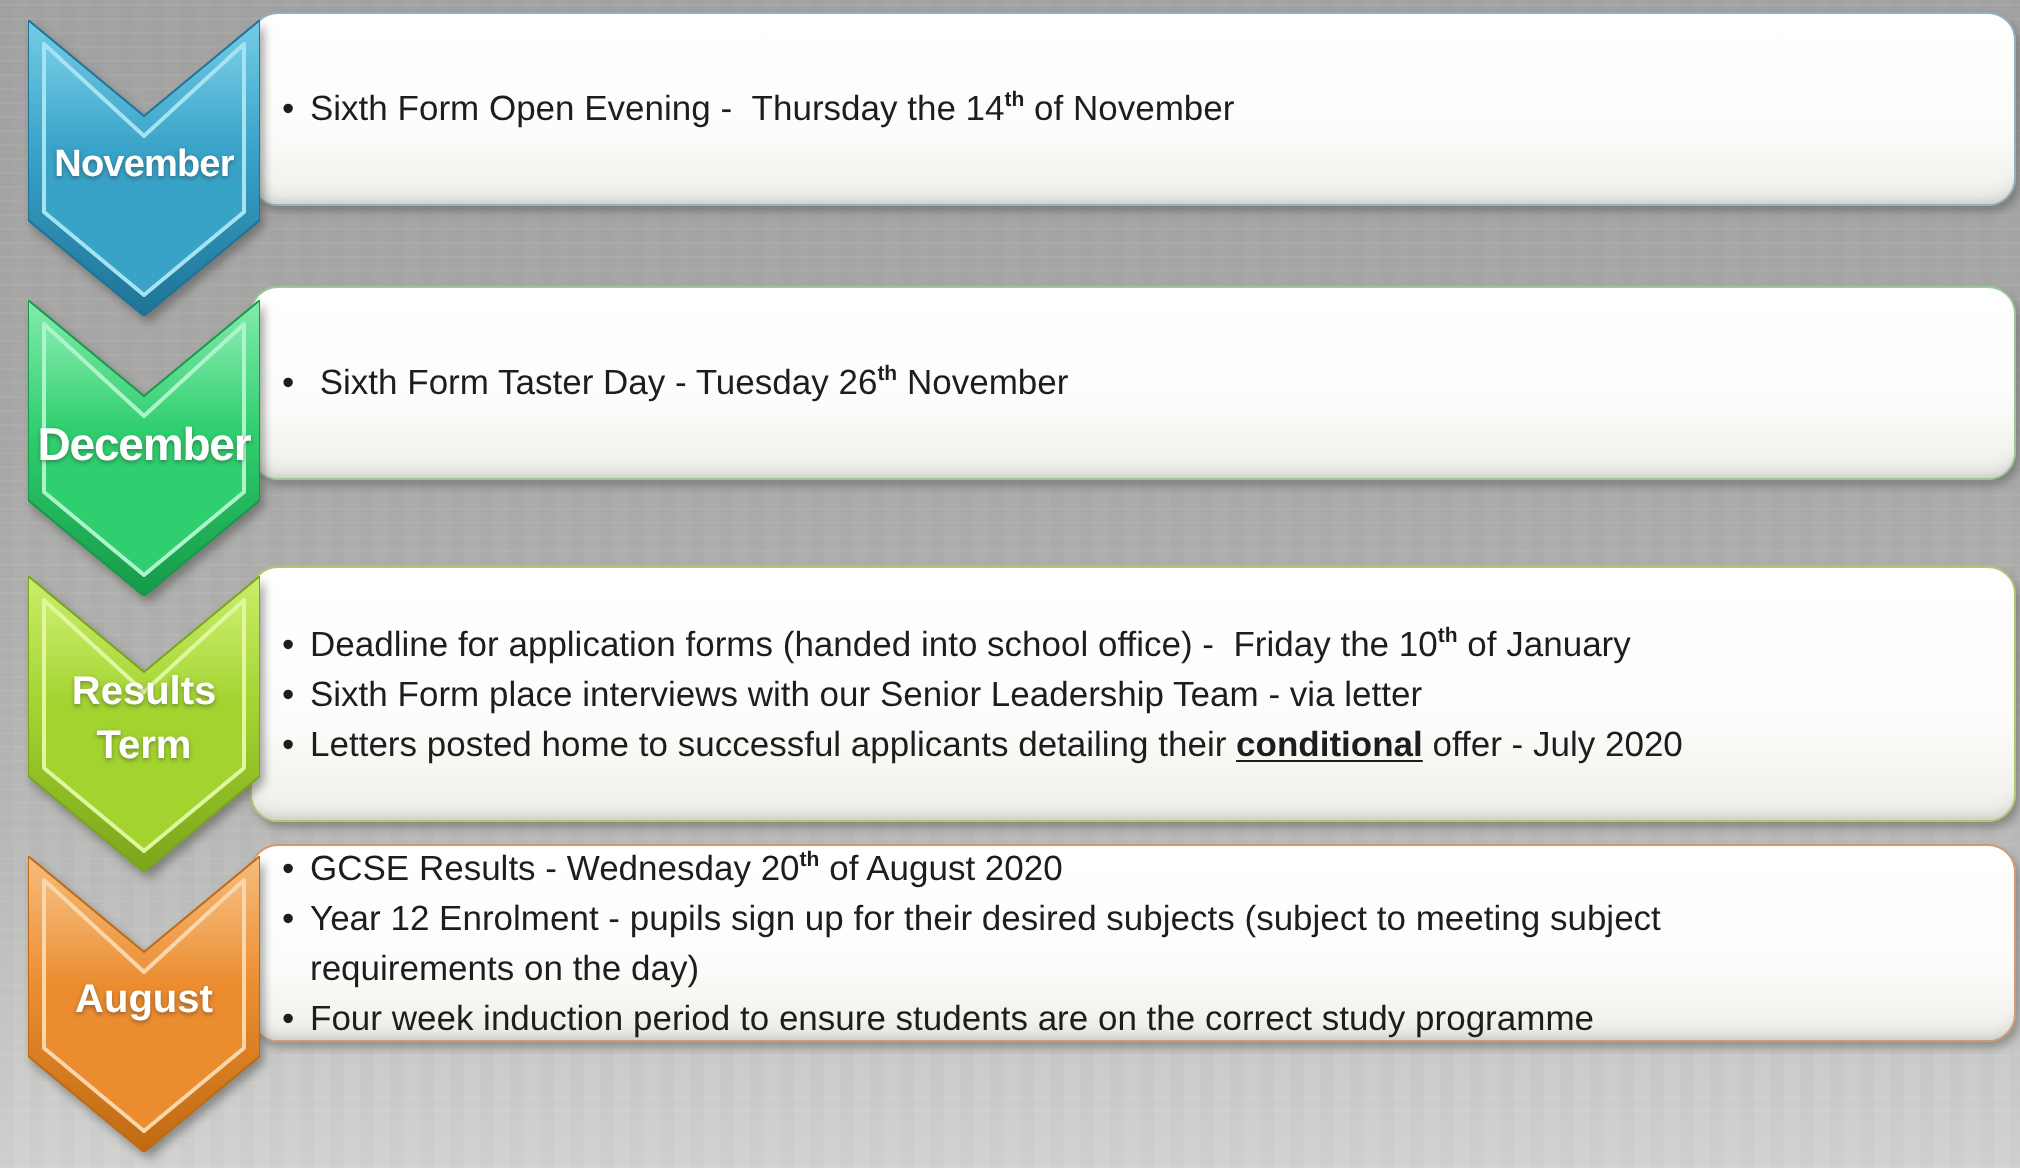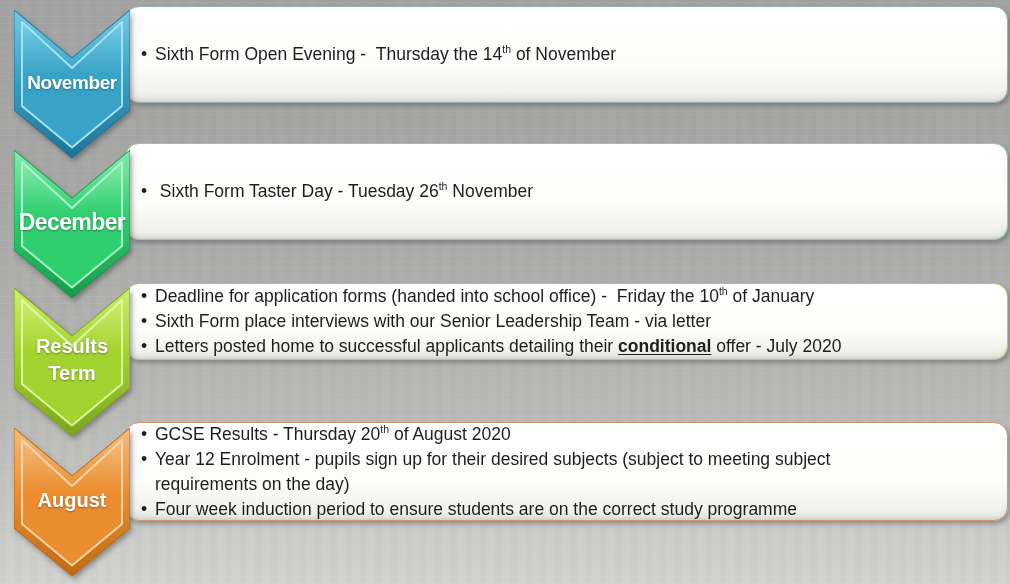--- a/index.html
+++ b/index.html
@@ -37,21 +37,21 @@
     display:flex; flex-direction:column; justify-content:center;
     padding:6px 20px 6px 14px; z-index:5;
   }
   .bullets { list-style:none; margin:0; padding:0; }
   .bullets li {
     position:relative; padding-left:15px;
     font-size:17.5px; line-height:25px; color:#1d1d1d;
   }
   .bullets li::before { content:"\2022"; position:absolute; left:1px; top:0; }
   .row:nth-child(4) .bullets li { max-width:778px; }
-  sup { font-size:0.6em; line-height:0; vertical-align:super; }
+  sup { font-size:0.6em; line-height:0; vertical-align:super;font-weight:bold; }
   .u { text-decoration:underline; text-underline-offset:2px;font-weight:bold; }
 </style>
 </head>
 <body>
 
 <div class="slide">
   <div class="bg-texture"></div>
   <div id="rows">
   <div class="row">
     <div class="chev-wrap" style="top: 10px; z-index: 20;">
@@ -127,21 +127,21 @@
       </linearGradient>
     </defs>
     <path d="M0,0 L58,48 L116,0 L116,100 L58,148 L0,100 Z" fill="url(#og2)" stroke="#7BA51B" stroke-width="1"></path>
     <path d="M8,12 L58,58 L108,12 L108,96 L58,137.5 L8,96 Z" fill="url(#ig2)" stroke="#E0F7A0" stroke-width="2" stroke-linejoin="round"></path>
   </svg>
       <div class="chev-label">
             <div>Results</div>
             <div>Term</div>
           </div>
     </div>
-    <div class="textbox" style="top: 283px; height: 77px; border: 1.6px solid rgb(173, 201, 115);">
+    <div class="textbox" style="top: 283px; height: 128px; border: 1.6px solid rgb(173, 201, 115);">
       <ul class="bullets">
             <li><span>Deadline for application forms (handed into school office) - &nbsp;Friday the 10</span><sup>th</sup><span> of January</span></li>
             <li><span>Sixth Form place interviews with our Senior Leadership Team - via letter</span></li>
             <li><span>Letters posted home to successful applicants detailing their </span><span class="u">conditional</span><span> offer - July 2020</span></li>
           </ul>
     </div>
   </div>
 
   <div class="row">
     <div class="chev-wrap" style="top: 428px; z-index: 17;">
@@ -160,20 +160,20 @@
     </defs>
     <path d="M0,0 L58,48 L116,0 L116,100 L58,148 L0,100 Z" fill="url(#og3)" stroke="#BF6A12" stroke-width="1"></path>
     <path d="M8,12 L58,58 L108,12 L108,96 L58,137.5 L8,96 Z" fill="url(#ig3)" stroke="#FAD6AB" stroke-width="2" stroke-linejoin="round"></path>
   </svg>
       <div class="chev-label">
             <div>August</div>
           </div>
     </div>
     <div class="textbox" style="top: 422px; height: 99px; border: 1.6px solid rgb(206, 155, 114);">
       <ul class="bullets">
-            <li><span>GCSE Results - Thursday 20</span><sup>th</sup><span> of August 2020</span></li>
+            <li><span>GCSE Results - Wednesday 20</span><sup>th</sup><span> of August 2020</span></li>
             <li><span>Year 12 Enrolment - pupils sign up for their desired subjects (subject to meeting subject requirements on the day)</span></li>
             <li><span>Four week induction period to ensure students are on the correct study programme</span></li>
           </ul>
     </div>
   </div>
 </div>
 </div>
 
 </body></html>

